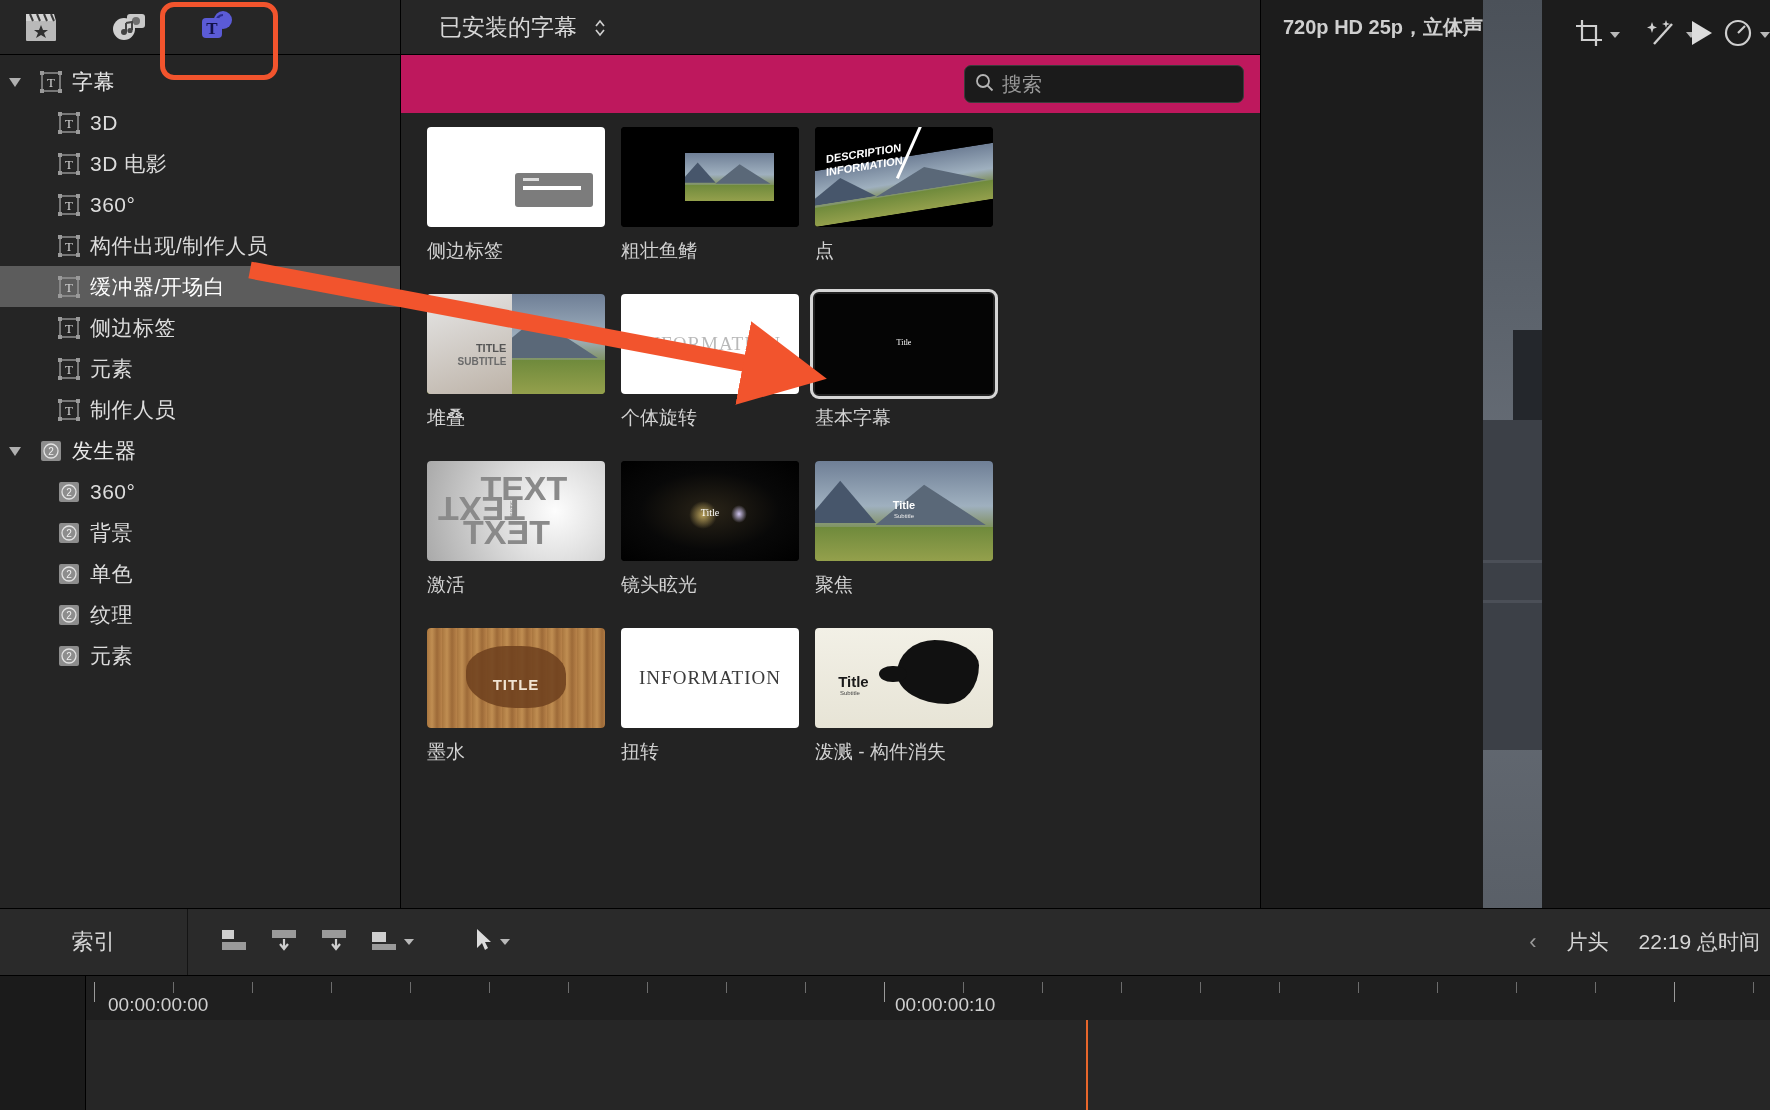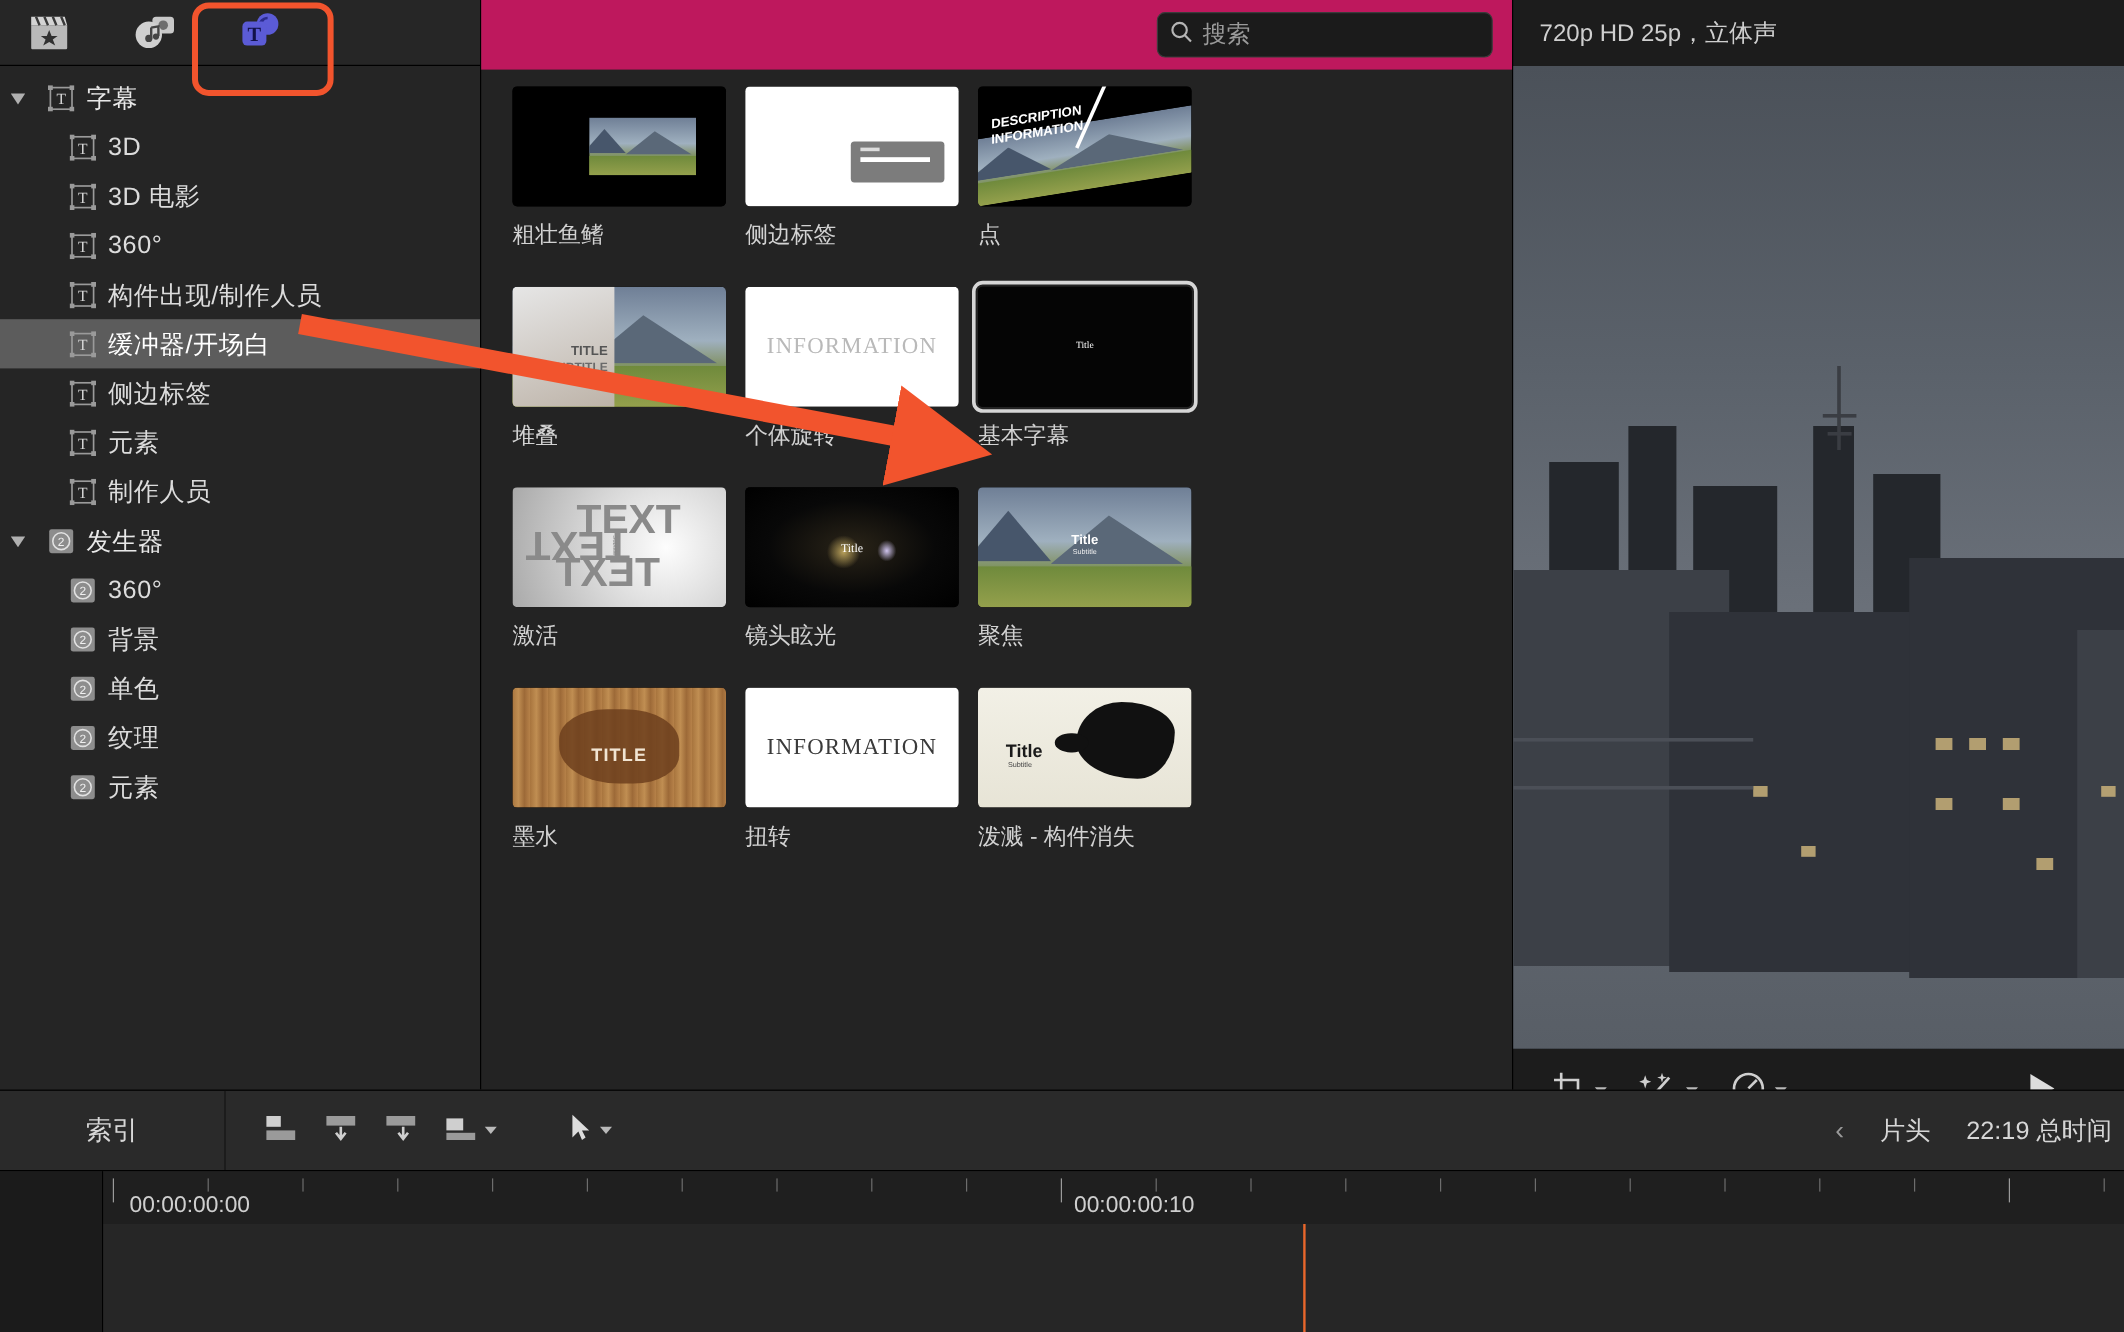--- a/index.html
+++ b/index.html
@@ -97,21 +97,21 @@
   .t-bold { background:#000; }
 
   .t-stack-left { position:absolute; left:0; top:0; width:48%; height:100%; background: linear-gradient(160deg,#e6e6e6,#bdb3a8); }
   .t-stack-left .ttl { position:absolute; right:6px; top:48%; color:#555; font-weight:bold; font-size:11px; }
   .t-stack-left .sub { position:absolute; right:6px; top:62%; color:#6a6a6a; font-weight:bold; font-size:10px; }
 
   .t-focus .ttl { position:absolute; left:0; right:0; top:38%; text-align:center; color:#fff; font-weight:bold; font-size:11px; }
   .t-focus .sub { position:absolute; left:0; right:0; top:52%; text-align:center; color:#eee; font-size:6px; }
 
   
-  .viewer { flex: 1; height: 944px; background: #1c1c1c; border-left: 1px solid #000; display:flex; flex-direction:column; }
+  .viewer { flex: 1; height: 944px; background: #1c1c1c; border-left: 1px solid #000; display:flex; flex-direction:row;font-weight:bold; }
   .vw-head { height: 55px; display:flex; align-items:center; padding-left: 22px; }
   .vw-meta { font-size: 20px; color: #cfcfcf; }
   .vw-image { flex:1; position: relative; overflow: hidden; background:#2b2f36; }
   .city-sky { position:absolute; inset:0; background: linear-gradient(#4b5159 0%, #5a616a 30%, #6a7079 55%, #585e66 100%); }
   .bld { position:absolute; background:#2f3239; }
   .bld.l { background:#3c4047; }
   .bld.d { background:#24272c; }
   .win { position:absolute; background:#c9b27a; opacity:.85; }
   .vw-tools { height: 70px; display:flex; align-items:center; gap: 26px; padding-left: 32px; position:relative; }
   .vtool { display:flex; align-items:center; gap:6px; cursor:pointer; }
@@ -393,58 +393,69 @@
                 <circle cx="11" cy="11" r="7" fill="none" stroke="#e2e2e2" stroke-width="1.3"></circle>
                 <text x="11" y="15" font-size="10" font-family="Liberation Sans, sans-serif" fill="#f0f0f0" text-anchor="middle">2</text>
               </svg>
             </div>
             <div class="sb-label">元素</div>
           </div>
         </div>
     </div>
 
     <div class="browser">
+      <div class="br-head">
+        <div class="br-title">
+          <span>已安装的字幕</span>
+          <span class="br-title-chev">
+            <svg width="14" height="22" viewBox="0 0 14 22">
+              <path d="M3 9 L7 4 L11 9" stroke="#cfcfcf" stroke-width="1.7" fill="none"></path>
+              <path d="M3 13 L7 18 L11 13" stroke="#cfcfcf" stroke-width="1.7" fill="none"></path>
+            </svg>
+          </span>
+        </div>
+      </div>
 
       <div class="br-search-row">
         <div class="search-box">
           <span>
             <svg width="19" height="19" viewBox="0 0 19 19">
               <circle cx="8" cy="8" r="6" stroke="#b5b5b5" stroke-width="1.8" fill="none"></circle>
               <line x1="12.4" y1="12.4" x2="17.5" y2="17.5" stroke="#b5b5b5" stroke-width="1.8"></line>
             </svg>
           </span>
           <input type="text" placeholder="搜索" style="">
         </div>
       </div>
 
       <div class="grid">
 
       <div class="grid-row">
+            <div class="cell">
+              <div class="thumb">
+                <div class="t-white" style="position:absolute;inset:0"></div>
+                <div class="t-sidelabel-bar"></div>
+              </div>
+              <div class="cell-label">侧边标签</div>
+            </div>
             <div class="cell">
               <div class="thumb">
                 <div class="t-bold" style="position:absolute;inset:0"></div>
                 <div class="big">TITLE</div>
                 <div class="vtxt" style="left:10%;top:34%;color:#fff">SUBTITLE</div>
                 <div class="vtxt" style="left:17%;top:26%;color:#c0392b">DESCRIPTION</div>
                 <div style="position:absolute;left:36%;top:26%;width:50%;height:48%;overflow:hidden">
                   <div class="scene sky-grad"></div>
                   <div class="mtn" style="left:-6%;top:16%;width:56%;height:46%;clip-path:polygon(0% 100%,36% 8%,72% 100%)"></div>
                   <div class="mtn" style="left:34%;top:22%;width:62%;height:42%;clip-path:polygon(0% 100%,44% 4%,100% 100%);background:#5a6878"></div>
                   <div style="position:absolute;left:0;right:0;bottom:0;height:34%;background:linear-gradient(#6f8a3c,#94a04c)"></div>
                 </div>
                 <div class="more">MORE INFORMATION</div>
               </div>
               <div class="cell-label">粗壮鱼鳍</div>
-            </div>
-            <div class="cell">
-              <div class="thumb">
-                <div class="t-white" style="position:absolute;inset:0"></div>
-                <div class="t-sidelabel-bar"></div>
-              </div>
-              <div class="cell-label">侧边标签</div>
             </div>
             <div class="cell">
               <div class="thumb">
                 <div style="position:absolute;inset:0;background:#000"></div>
                 <div style="position:absolute;left:0;right:0;bottom:0;height:56%;overflow:hidden;transform:skewY(-9deg);transform-origin:left bottom">
                   <div class="scene sky-grad"></div>
                   <div class="mtn" style="left:-6%;top:16%;width:56%;height:46%;clip-path:polygon(0% 100%,36% 8%,72% 100%)"></div>
                   <div class="mtn" style="left:34%;top:22%;width:62%;height:42%;clip-path:polygon(0% 100%,44% 4%,100% 100%);background:#5a6878"></div>
                   <div style="position:absolute;left:0;right:0;bottom:0;height:34%;background:linear-gradient(#6f8a3c,#94a04c)"></div>
                 </div>

